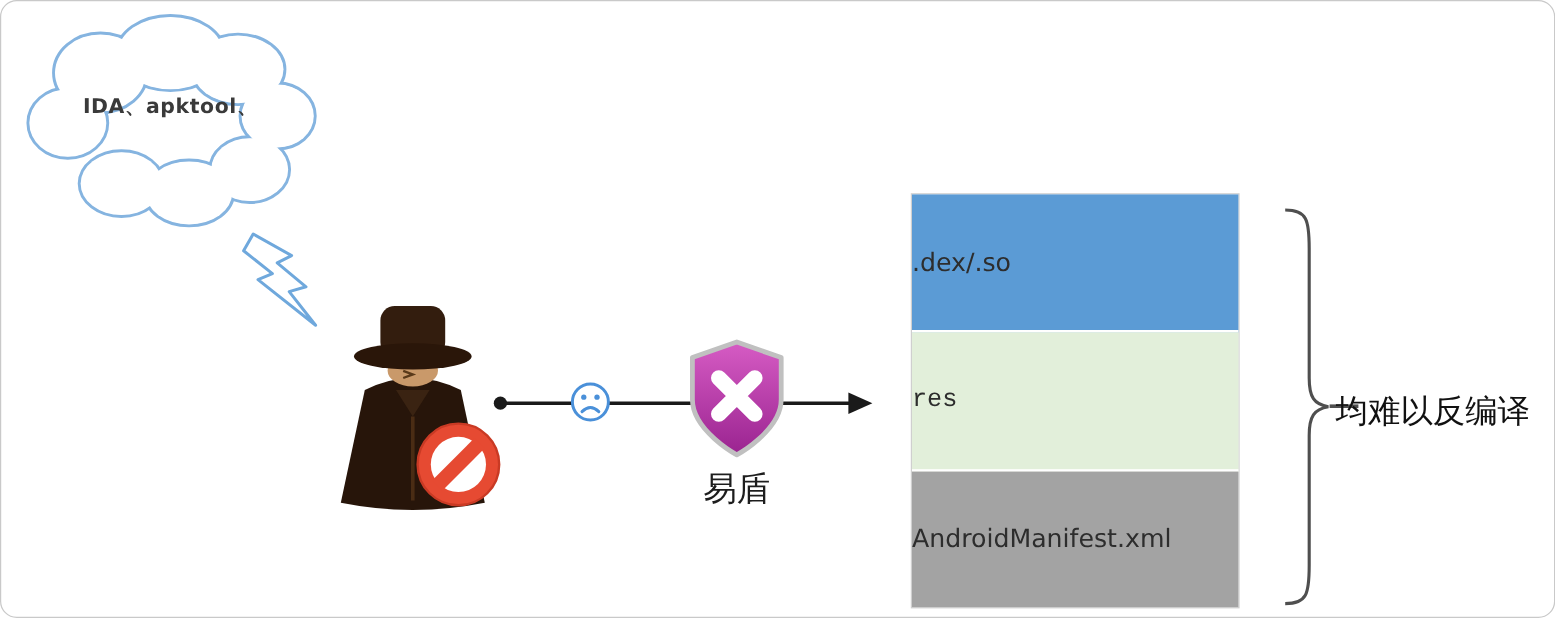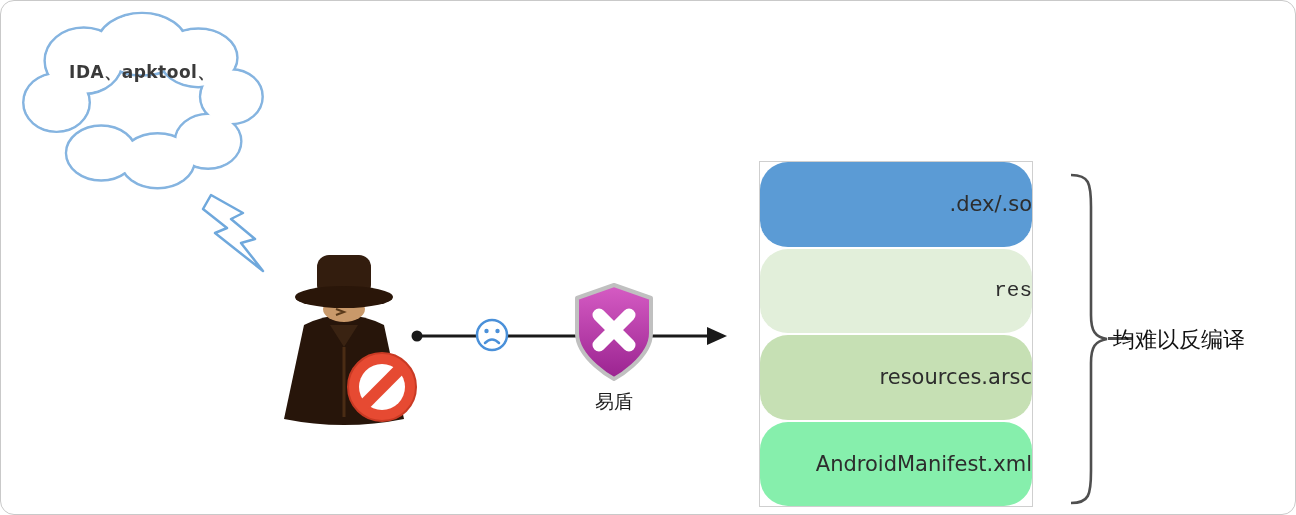--- a/index.html
+++ b/index.html
@@ -5,33 +5,33 @@
   html,body{margin:0;padding:0;background:#fff;}
   body{font-family:"DejaVu Sans","Liberation Sans",sans-serif;}
   .canvas{
     position:relative;width:1296px;height:515px;background:#fff;overflow:hidden;
     border:1px solid #c9c9c9;border-radius:14px;box-sizing:border-box;
   }
   .abs{position:absolute;}
   .cloud-text{position:absolute;left:5px;width:272px;text-align:center;
     font-size:17px;font-weight:bold;color:#3a3a3a;letter-spacing:.5px;}
   .shield-label{position:absolute;left:570px;top:388px;width:86px;text-align:center;
-    font-size:19px;color:#1d1d1d;}
+    font-size:28px;color:#1d1d1d;}
   .stack{
     position:absolute;left:758px;top:160px;width:274px;height:346px;
     display:flex;flex-direction:column;border:1px solid #cfcfcf;box-sizing:border-box;
   }
   .layer{
-    flex:1;display:flex;align-items:center;justify-content:flex-end;
-    border-bottom:2px solid #ffffff;box-sizing:border-box;border-radius:28px;
+    flex:1;display:flex;align-items:center;justify-content:flex-start;
+    border-bottom:2px solid #ffffff;box-sizing:border-box;
   }
   .layer:last-child{border-bottom:none;}
   .layer span{font-size:21px;color:#2d2d2d;}
   .brace-dash{position:absolute;left:1107px;top:336px;width:24px;height:3px;background:#4f4f4f;}
-  .brace-label{position:absolute;left:1112px;top:324px;font-size:22px;color:#111;white-space:nowrap;}
+  .brace-label{position:absolute;left:1112px;top:324px;font-size:27px;color:#111;white-space:nowrap;}
 </style>
 </head>
 <body>
 
 <div class="canvas">
 
   <svg class="abs" style="left:5px;top:6px;" width="272" height="190" viewBox="0 0 280 195">
     <g stroke="#85b4e0" stroke-width="3" fill="#ffffff">
       <ellipse cx="52" cy="98" rx="34" ry="30"></ellipse>
       <ellipse cx="80" cy="55" rx="40" ry="34"></ellipse>
@@ -46,21 +46,21 @@
       <ellipse cx="52" cy="98" rx="33" ry="29"></ellipse>
       <ellipse cx="80" cy="55" rx="39" ry="33"></ellipse>
       <ellipse cx="140" cy="38" rx="45" ry="31"></ellipse>
       <ellipse cx="198" cy="52" rx="39" ry="29"></ellipse>
       <ellipse cx="232" cy="92" rx="31" ry="27"></ellipse>
       <ellipse cx="208" cy="138" rx="33" ry="27"></ellipse>
       <ellipse cx="156" cy="158" rx="37" ry="27"></ellipse>
       <ellipse cx="98" cy="150" rx="35" ry="27"></ellipse>
     </g>
   </svg>
-  <div class="cloud-text" style="top:60px;">IDA、apktool、</div>
+  <div class="cloud-text" style="top:76px;">IDA、apktool、</div>
 
   <svg class="abs" style="left:196px;top:192px;" width="70" height="82" viewBox="0 0 70 82">
     <path d="M14,2 L46,20 L34,26 L58,46 L44,50 L66,78 L18,40 L30,35 L6,16 Z" fill="#ffffff" stroke="#6fa8dc" stroke-width="2.5" stroke-linejoin="round"></path>
   </svg>
 
   <svg class="abs" style="left:263px;top:246px;" width="160" height="180" viewBox="0 0 160 180">
 
     <path d="M40,78 Q80,58 120,78 L140,172 Q80,184 20,172 Z" fill="#27150a"></path>
     <path d="M66,78 L80,100 L94,78 Z" fill="#3a2312"></path>
     <path d="M80,100 L80,170" stroke="#4a2c14" stroke-width="3"></path>
@@ -103,24 +103,21 @@
   </svg>
   <div class="shield-label">易盾</div>
 
   <div class="stack">
     <div class="layer" style="background-color: rgb(91, 155, 213);">
       <span>.dex/.so</span>
     </div>
     <div class="layer" style="background-color: rgb(226, 239, 218); font-family: Liberation Mono, monospace;">
       <span>res</span>
     </div>
-    <div class="layer" style="background-color: rgb(198, 224, 180);">
-      <span>resources.arsc</span>
-    </div>
-    <div class="layer" style="background-color: #86efac; padding-left: 31px;">
+    <div class="layer" style="background-color: #a3a3a3;">
       <span>AndroidManifest.xml</span>
     </div>
   </div>
 
   <svg class="abs" style="left:1066px;top:172px;" width="42" height="332" viewBox="0 0 42 332">
     <path d="M4,2 C22,2 24,10 24,34 L24,142 C24,158 28,164 40,166 C28,168 24,174 24,190 L24,298 C24,322 22,330 4,330" fill="none" stroke="#4f4f4f" stroke-width="2.6"></path>
   </svg>
   <div class="brace-dash"></div>
   <div class="brace-label">均难以反编译</div>
 

